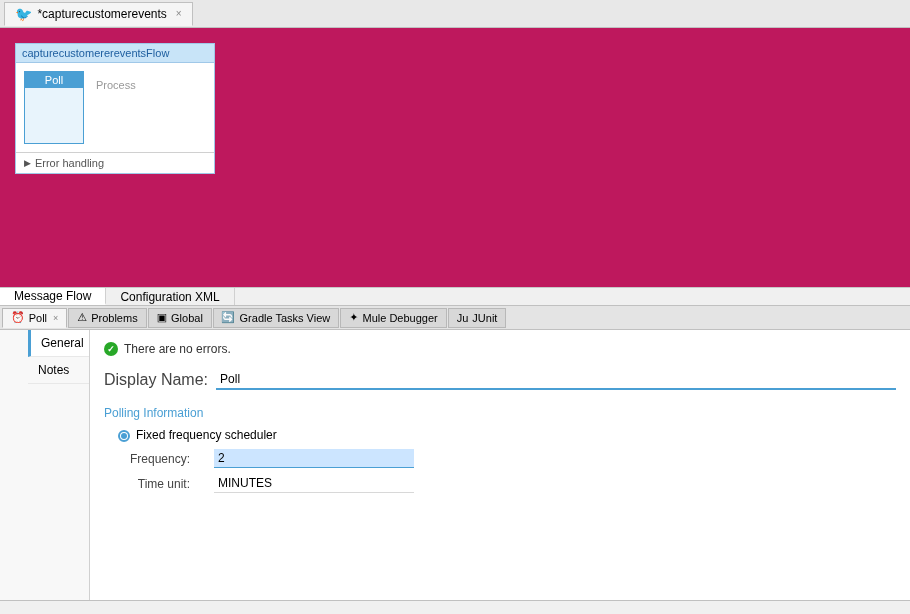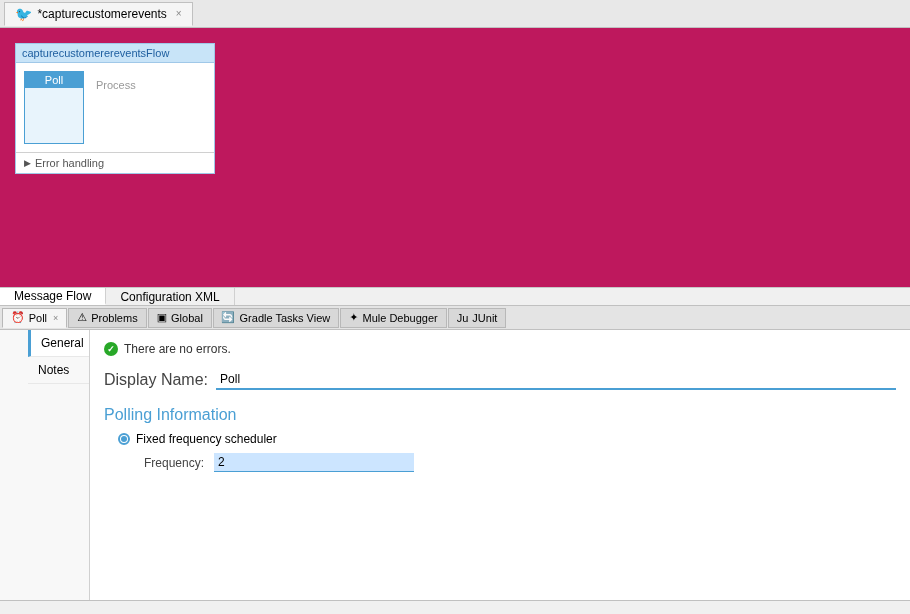--- a/index.html
+++ b/index.html
@@ -215,27 +215,27 @@
       border: none;
       border-bottom: 2px solid #4a9fd4;
       outline: none;
       font-size: 12px;
       padding: 2px 4px;
       flex: 1;
       background: transparent;
     }
     .section-title {
       padding: 8px 14px 4px 14px;
-      font-size: 16px;
+      font-size: 12px;
       color: #4a9fd4;
       font-weight: 500;
     }
     .radio-row {
       display: flex;
-      align-items: center;
+      align-items: flex-end;
       gap: 6px;
       padding: 4px 28px;
       font-size: 12px;
     }
     .radio-dot {
       width: 12px;
       height: 12px;
       border-radius: 50%;
       border: 2px solid #4a9fd4;
       background: white;
@@ -254,21 +254,21 @@
       display: flex;
       align-items: center;
       padding: 3px 14px;
       gap: 0;
     }
     .field-label {
       font-size: 12px;
       color: #444;
       min-width: 110px;
       text-align: right;
-      padding-right: 10px;
+      padding-right: 24px;
     }
     .field-value {
       font-size: 12px;
       border: none;
       border-bottom: 1px solid #d8d8d8;
       padding: 2px 4px;
       outline: none;
       background: transparent;
       min-width: 200px;
     }
@@ -373,15 +373,19 @@
         <div class="radio-dot selected"></div>
         <span>Fixed frequency scheduler</span>
       </div>
 
       <div class="field-row">
         <span class="field-label">Frequency:</span>
         <input class="field-value highlighted" type="text" value="2" style="">
       </div>
 
 
+      <div class="field-row">
+        <span class="field-label">Time unit:</span>
+        <input class="field-value" type="text" value="MINUTES" style="">
+      </div>
     </div>
   </div>
 </div>
 
 </body></html>

